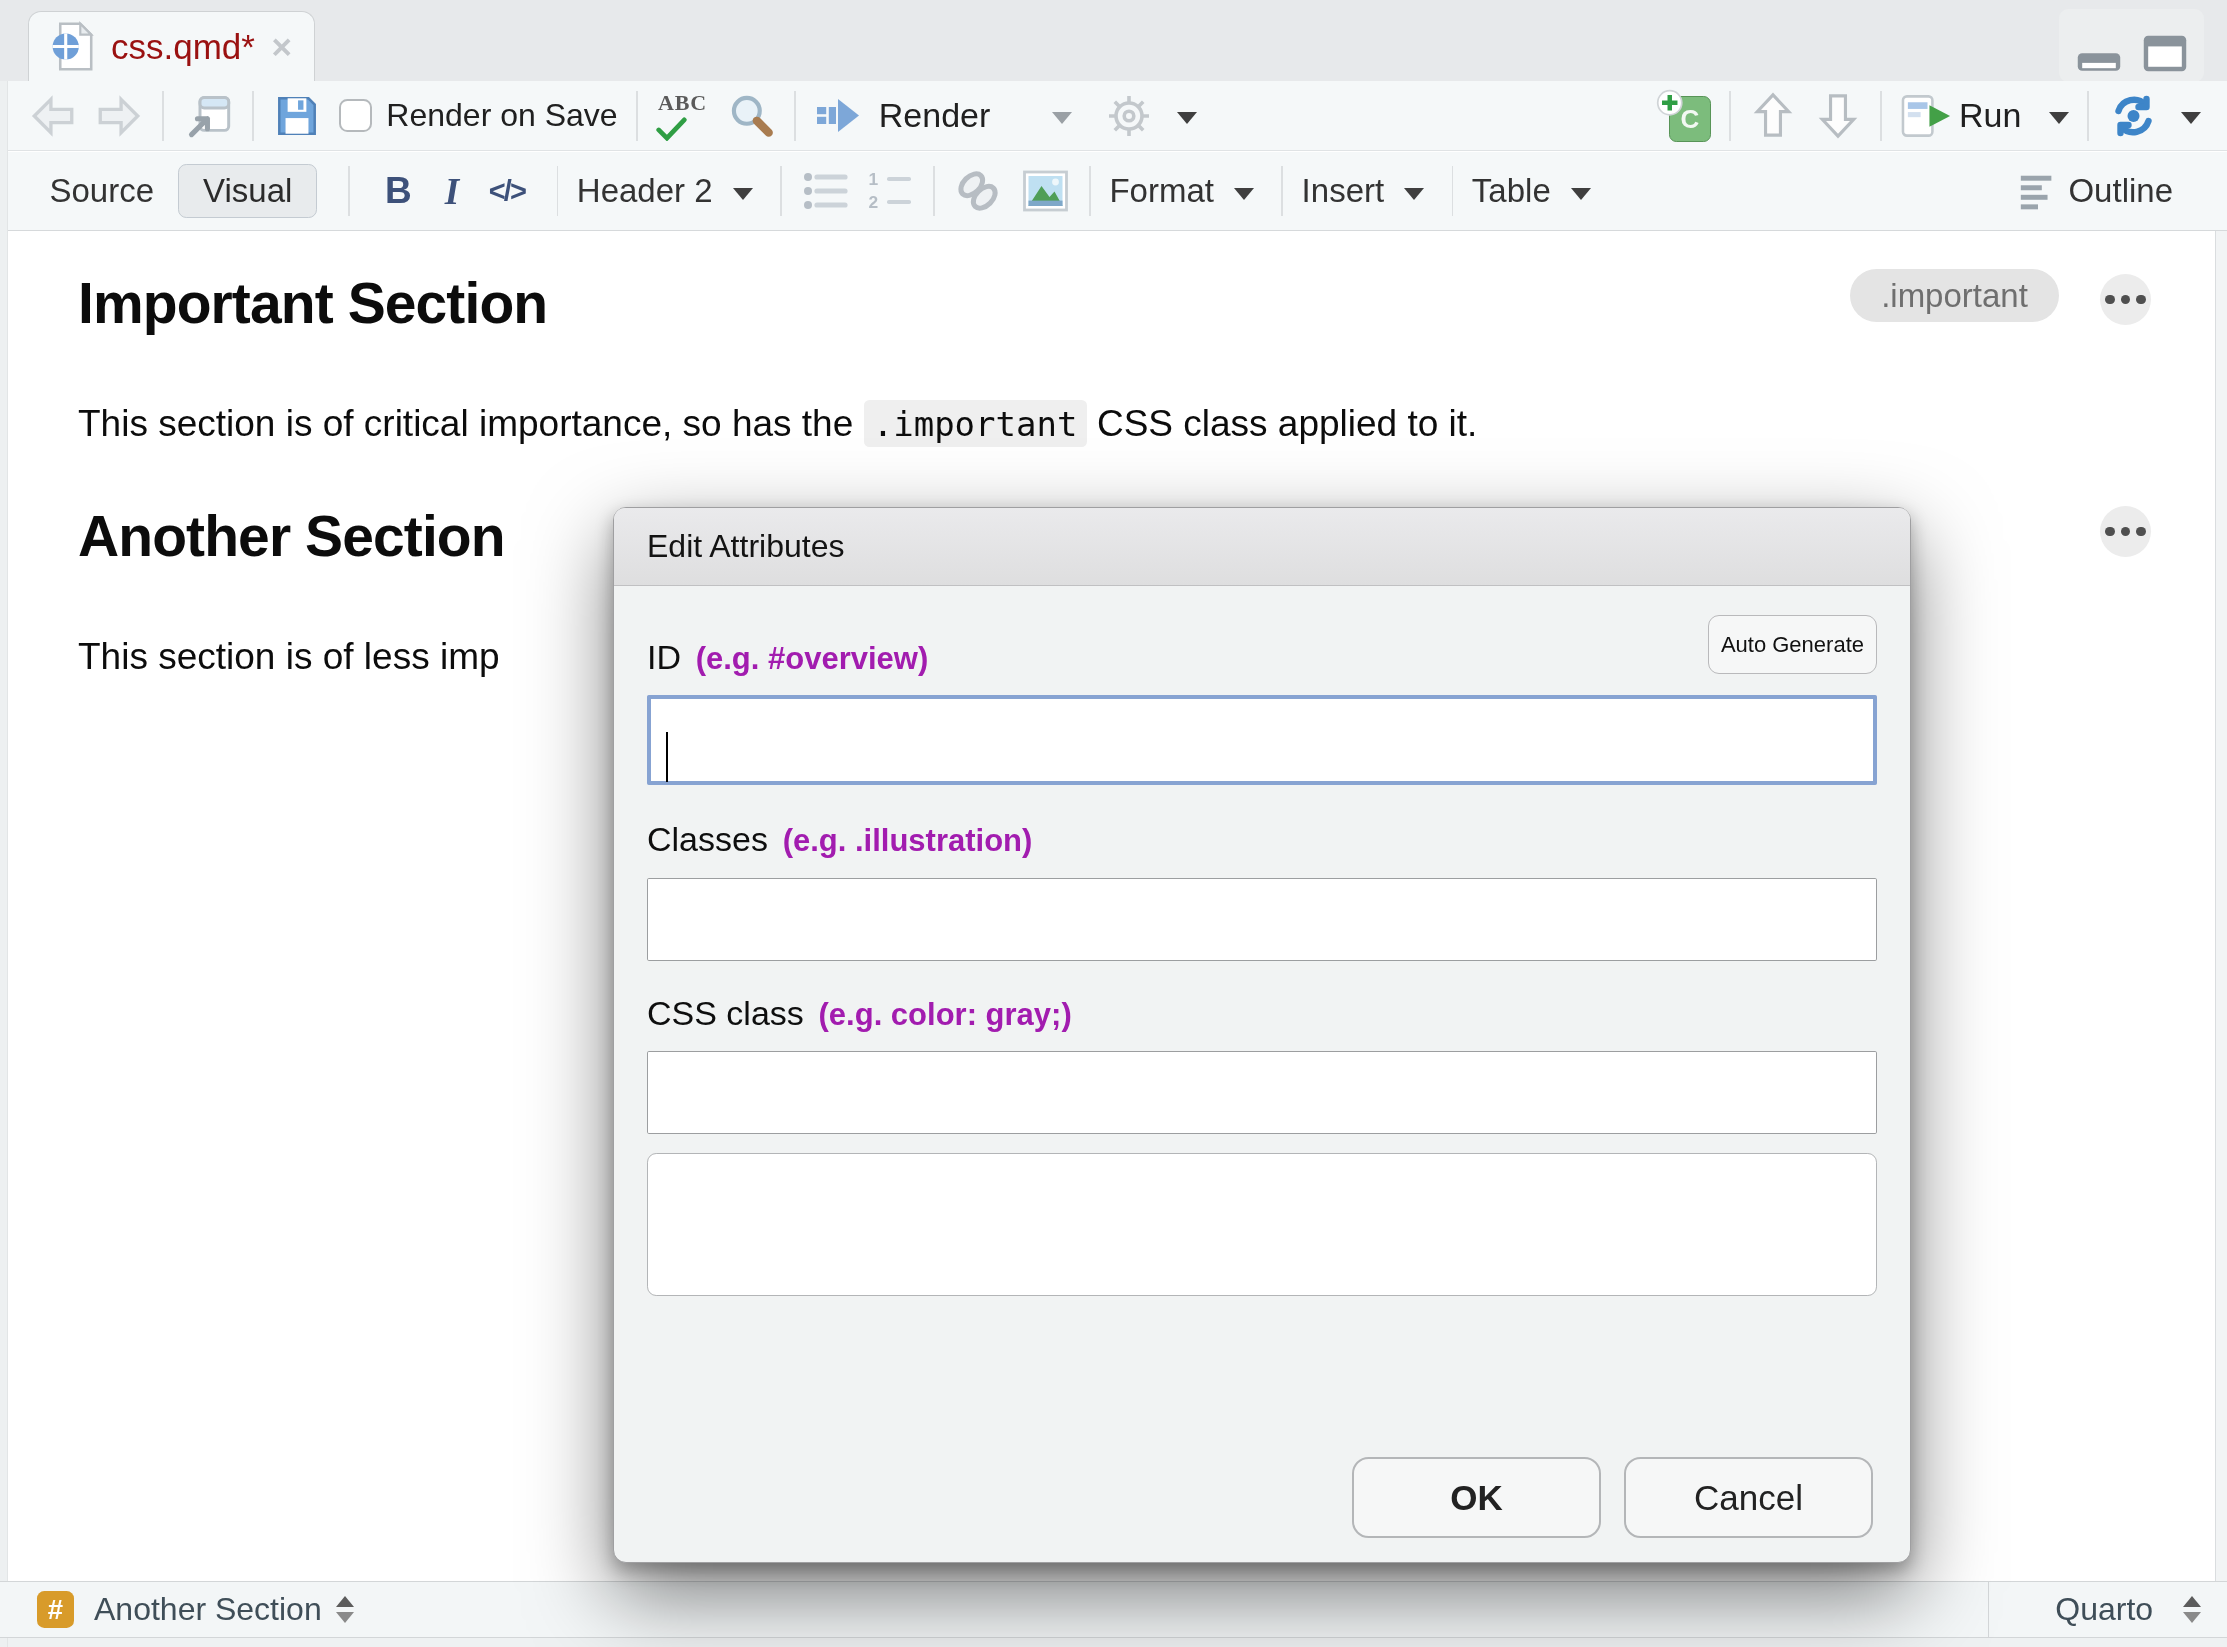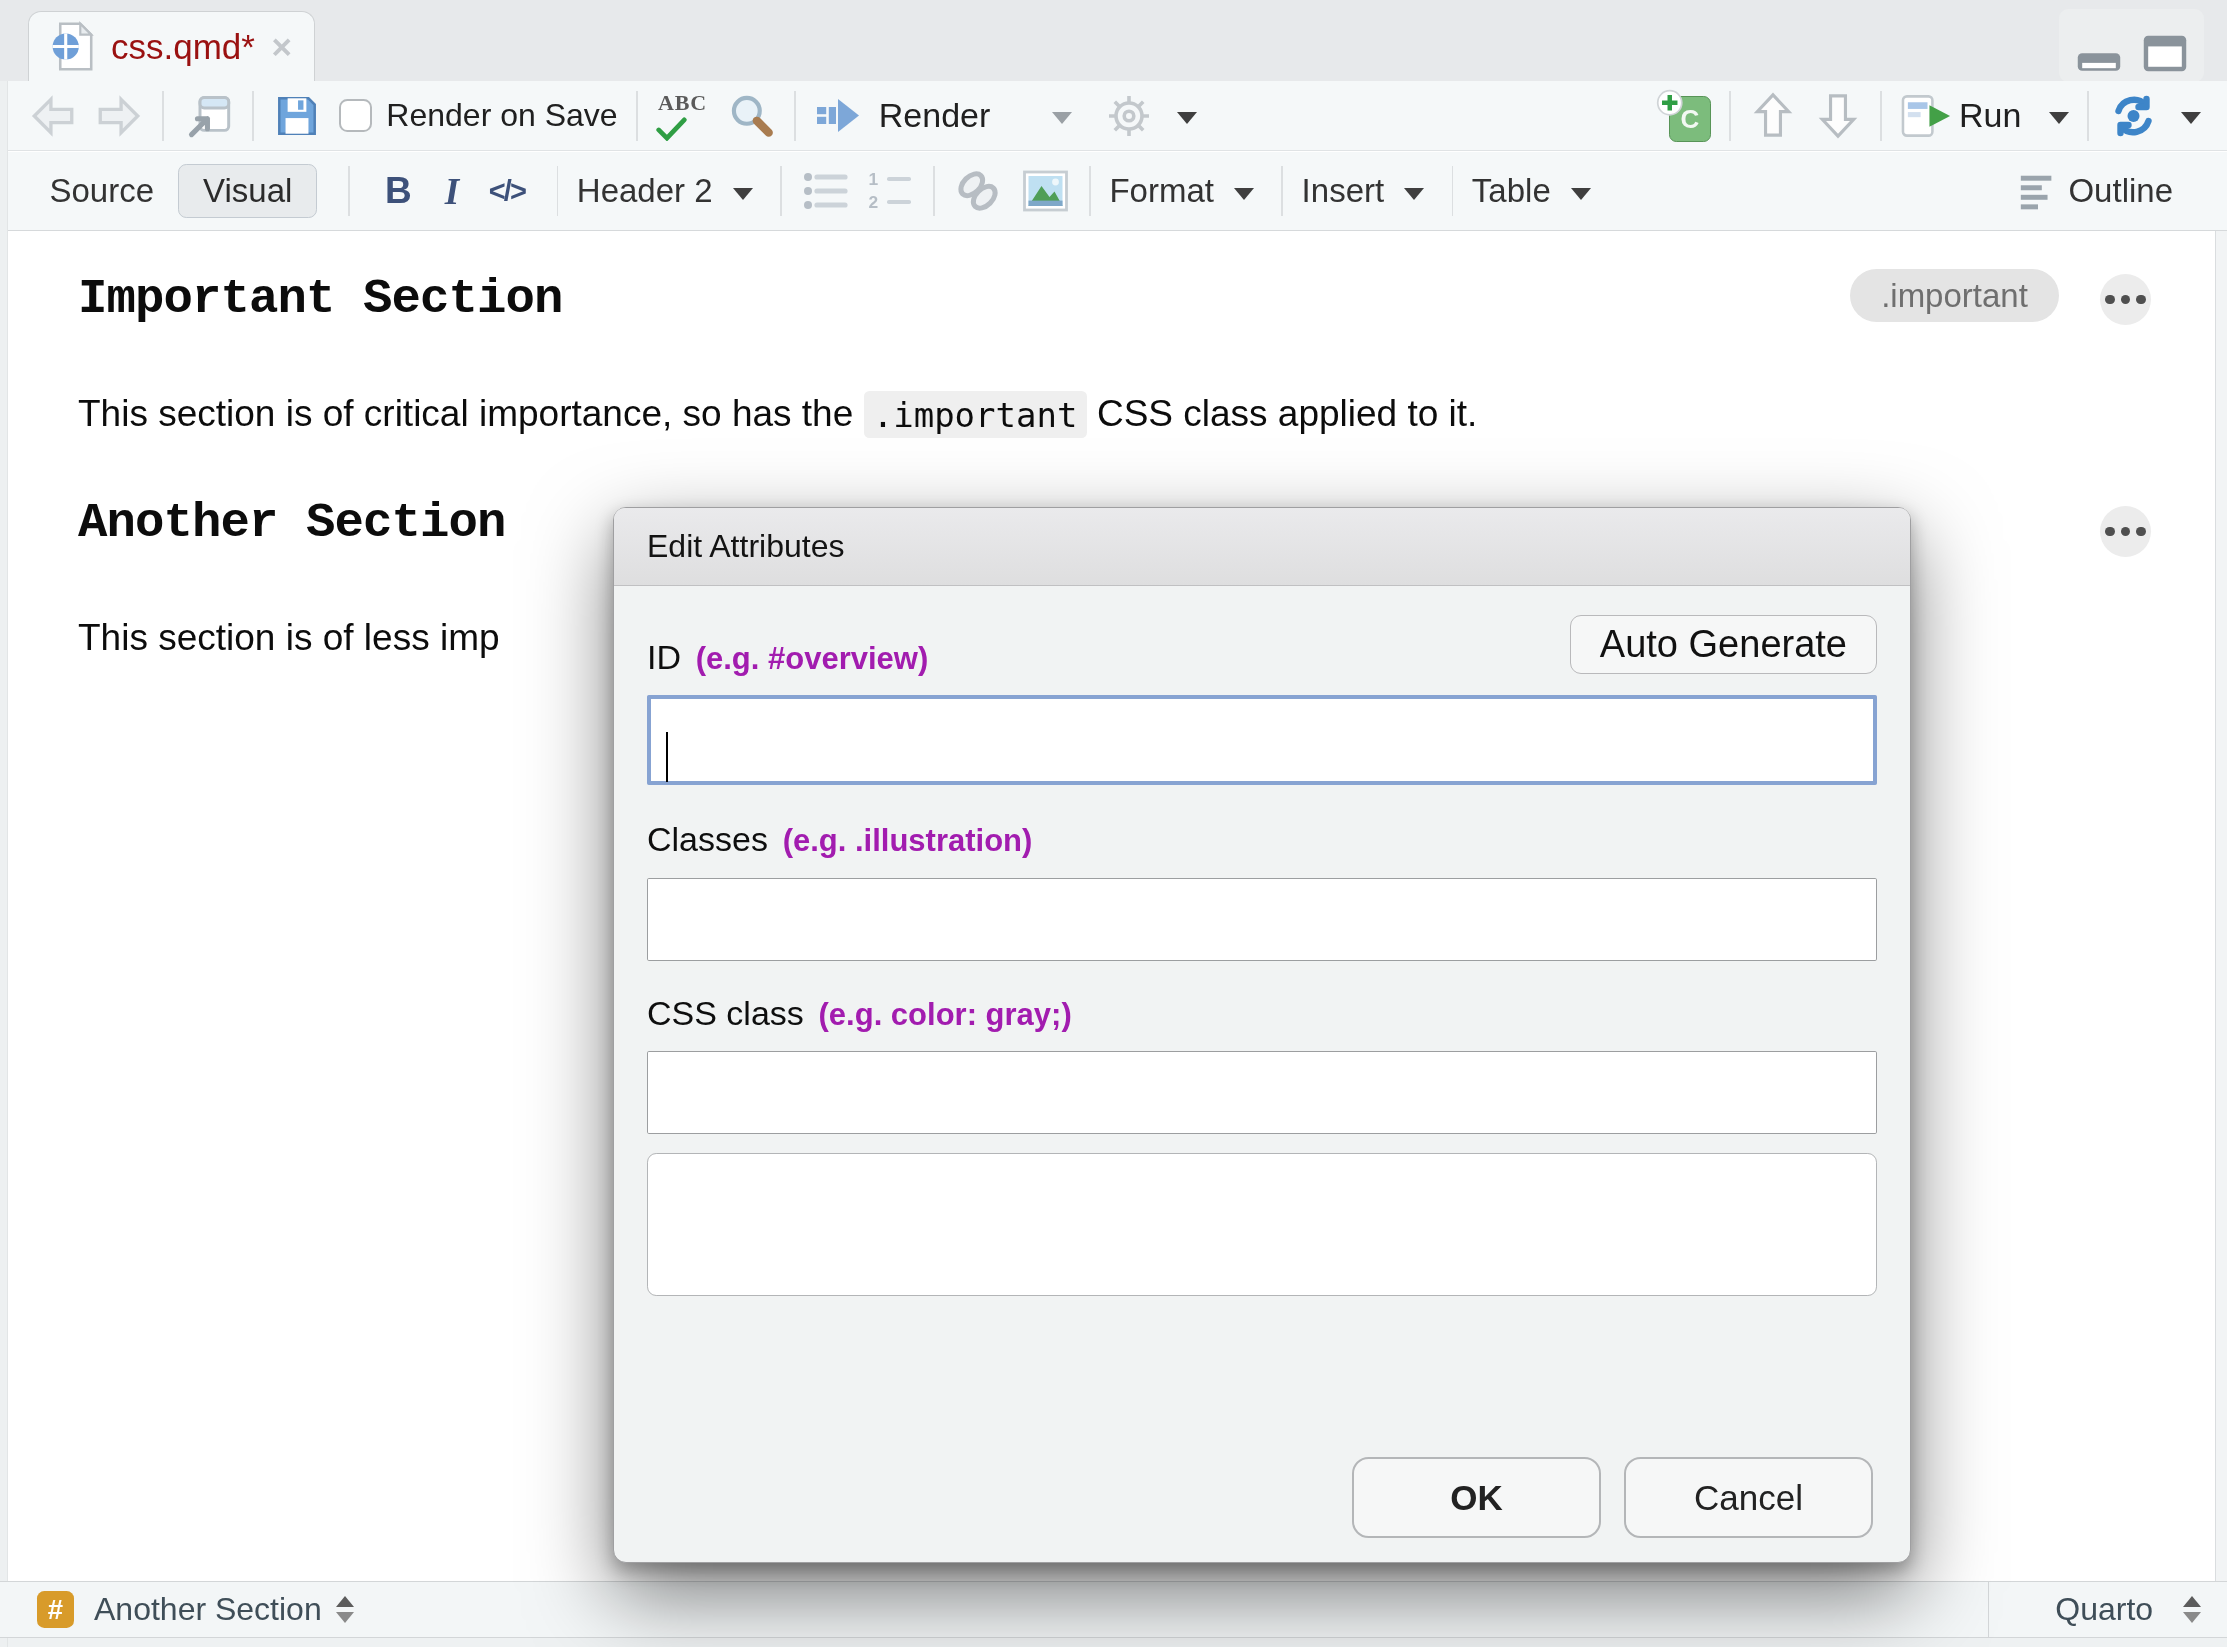--- a/index.html
+++ b/index.html
@@ -47,21 +47,21 @@
   .num-ico i{position:absolute;left:20px;width:24px;height:3.7px;background:#ccd3d9;border-radius:1.8px;}
   .num-ico i.l1{top:10px;} .num-ico i.l2{top:33px;}
 
   
   .content{position:absolute;left:0;top:231px;width:100%;height:1350px;background:#fff;}
   .left-edge{position:absolute;left:0;top:81px;width:7.3px;height:1567px;background:#edf0f1;
        border-right:0.9px solid #e2e5e6;z-index:1;}
   .gutter{position:absolute;right:0;top:231px;width:12px;height:1350px;background:#f2f4f5;
        border-left:1.8px solid #dadddf;z-index:1;}
   .doc{position:absolute;left:78px;top:0;width:1745px;}
-  h1.doc-h{font-size:49px;font-weight:bold;color:#0c0c0c;letter-spacing:-0.9px;margin:40px 0 0 0;line-height:1.15;font-family:Liberation Mono, monospace;}
+  h1.doc-h{font-size:57px;font-weight:bold;color:#0c0c0c;letter-spacing:-0.9px;margin:40px 0 0 0;line-height:1.15;}
   .doc-p{font-size:37px;color:#0c0c0c;margin:61px 0 0 0;line-height:1.4;}
   .code-inline{font-family:"DejaVu Sans Mono","Liberation Mono",monospace;font-size:34px;
        background:#efefef;border-radius:5.5px;padding:3.7px 9.2px;}
   .pill{position:absolute;left:1850px;top:269px;width:209px;height:53px;background:#e4e4e4;
        border-radius:27px;display:flex;align-items:center;justify-content:center;
        font-size:33px;color:#6f6f6f;z-index:2;}
   .dots-btn{position:absolute;width:51px;height:51px;border-radius:50%;background:#ececec;
        display:flex;align-items:center;justify-content:center;gap:6.4px;z-index:2;}
   .dots-btn i{width:9.2px;height:9.2px;border-radius:50%;background:#4f4f4f;}
   .dots1{left:2100px;top:274px;} .dots2{left:2100px;top:506px;}
@@ -81,22 +81,22 @@
   .mt1{margin-top:52px;} .mt2{margin-top:35px;} .mt3{margin-top:33px;} .mt4{margin-top:37px;}
   .txt{display:block;width:100%;box-sizing:border-box;background:#fff;margin-top:18.4px;
        font-size:33px;font-family:inherit;padding:0 14.7px;outline:none;}
   .txt.focus{height:90px;border:4.6px solid #87a3d2;border-radius:1.8px;}
   .txt.plain{height:83px;border:1.8px solid #9c9ea0;border-radius:1.8px;}
   .txt.area{height:143px;border:1.8px solid #b3b5b7;border-radius:9.2px;resize:none;}
   .id-wrap{position:relative;}
   .caret-bar{position:absolute;left:19px;top:37px;width:1.8px;height:50px;background:#000;
        animation:blink 1.1s steps(1) infinite;}
   @keyframes blink{50%{opacity:0;}}
-  .auto-gen{position:absolute;top:107px;right:33px;height:57px;padding:0 29px;background:#f6f7f7;
-       border:1.8px solid #b9b9bb;border-radius:11px;font-size:38px;color:#111;
+  .auto-gen{position:absolute;top:107px;right:33px;height:57px;padding:0 12px;background:#f6f7f7;
+       border:1.8px solid #b9b9bb;border-radius:11px;font-size:22px;color:#111;
        display:flex;align-items:center;}
   .dlg-btns{position:absolute;right:37px;bottom:24px;display:flex;gap:23px;}
   .dlg-btn{width:245px;height:77px;background:#f6f7f7;border:2.8px solid #b4b6b8;border-radius:16.5px;
        font-size:35px;color:#222;display:flex;align-items:center;justify-content:center;}
   .dlg-btn.ok{font-weight:bold;}
 
   
   .statusbar{position:absolute;left:0;top:1581px;width:100%;height:57px;box-sizing:border-box;
        background:#f3f6f7;border-top:1.8px solid #d3d6d8;border-bottom:1.8px solid #d3d6d8;
        display:flex;align-items:center;padding:0 0 0 37px;z-index:5;}

